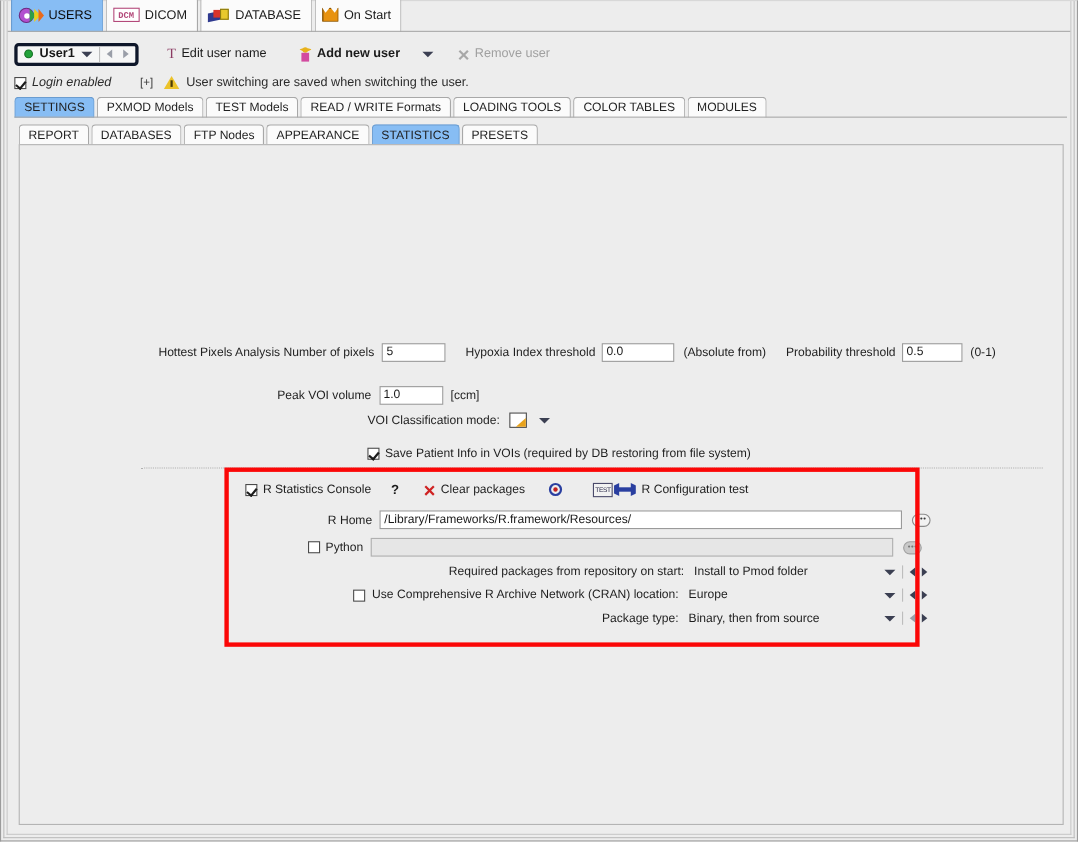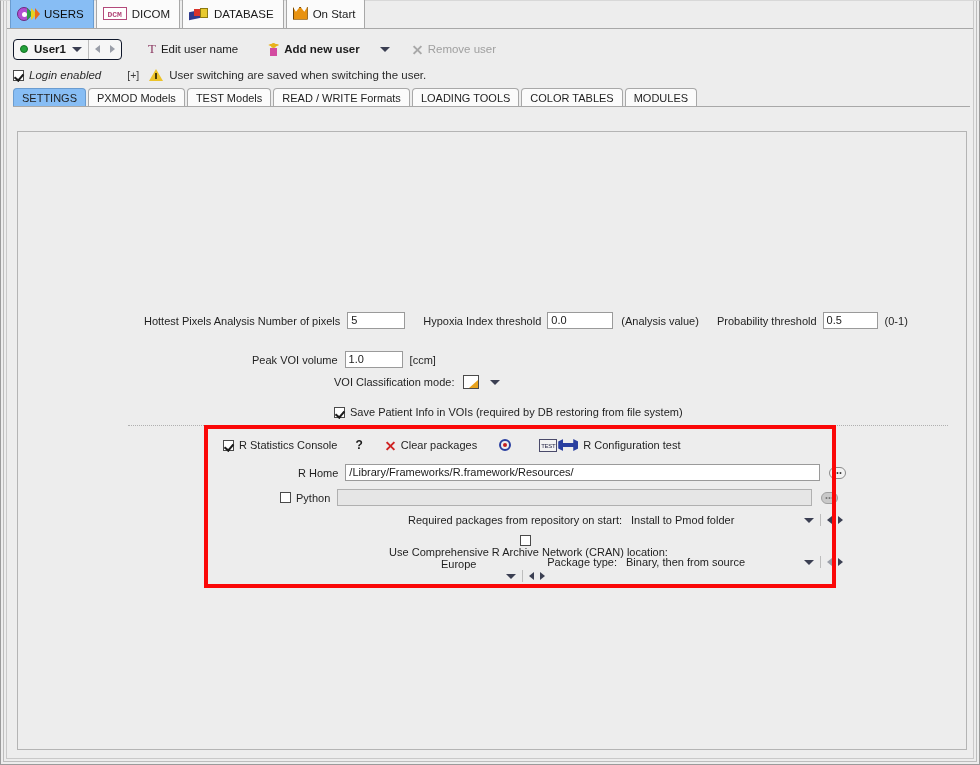--- a/index.html
+++ b/index.html
@@ -152,21 +152,21 @@
   .usertoolbar {
     position: absolute;
     left: 9px; top: 35px; right: 9px;
     height: 26px;
     display: flex;
     align-items: center;
   }
   .userbox {
     display: flex; align-items: center;
     height: 21px;
-    border: 1px solid #0f172a;
+    border: 3px solid #0f172a;
     border-radius: 4px;
     background: #f6f6f6;
     box-sizing: border-box;
     margin-left: 3px;
   }
   .userbox .seg {
     display: flex; align-items: center; gap: 6px;
     padding: 0 6px;
     height: 100%;
   }
@@ -565,29 +565,37 @@
     <div class="stab active">SETTINGS</div>
     <div class="stab">PXMOD Models</div>
     <div class="stab">TEST Models</div>
     <div class="stab">READ / WRITE Formats</div>
     <div class="stab">LOADING TOOLS</div>
     <div class="stab">COLOR TABLES</div>
     <div class="stab">MODULES</div>
   </div>
   <div class="tabrow-line l1"></div>
 
+  <div class="tabrow row2">
+    <div class="stab">REPORT</div>
+    <div class="stab">DATABASES</div>
+    <div class="stab">FTP Nodes</div>
+    <div class="stab">APPEARANCE</div>
+    <div class="stab active">STATISTICS</div>
+    <div class="stab">PRESETS</div>
+  </div>
 
   <div class="panel">
 
     <div class="formrow" style="left:126px; top:180px;">
       <span>Hottest Pixels Analysis Number of pixels</span>
       <input class="tinput" style="width: 58px; margin-left: 7px;" value="5">
       <span style="margin-left:18px;">Hypoxia Index threshold</span>
       <input class="tinput" style="width: 66px; margin-left: 6px;" value="0.0">
-      <span style="margin-left:8px;">(Analysis value)</span>
+      <span style="margin-left:8px;">(Absolute from)</span>
       <span style="margin-left:18px;">Probability threshold</span>
       <input class="tinput" style="width: 55px; margin-left: 6px;" value="0.5">
       <span style="margin-left:7px;">(0-1)</span>
     </div>
 
     <div class="formrow" style="left:234px; top:200px;margin-top:19px;">
       <span>Peak VOI volume</span>
       <input class="tinput" style="width: 58px; margin-left: 7px;" value="1.0">
       <span style="margin-left:7px;">[ccm]</span>
     </div>
@@ -639,21 +647,21 @@
       <span class="lbl-r">Required packages from repository on start:</span>
       <span class="val-txt" style="width:178px; margin-left:9px;">Install to Pmod folder</span>
       <span class="combo-ctrl">
         <span class="caret-sm"></span>
         <span class="sep"></span>
         <span class="tri-l tri-l-dk"></span>
         <span class="tri-r tri-r-dk"></span>
       </span>
     </div>
 
-    <div class="formrow" style="left:190px; top:403px; width:635px; justify-content:flex-end;flex-direction:column;">
+    <div class="formrow" style="left:190px; top:403px; width:635px; justify-content:flex-end;">
       <span class="chk"></span>
       <span class="lbl-r" style="margin-left:6px;">Use Comprehensive R Archive Network (CRAN) location:</span>
       <span class="val-txt" style="width:178px; margin-left:9px;">Europe</span>
       <span class="combo-ctrl">
         <span class="caret-sm"></span>
         <span class="sep"></span>
         <span class="tri-l tri-l-dk"></span>
         <span class="tri-r tri-r-dk"></span>
       </span>
     </div>

